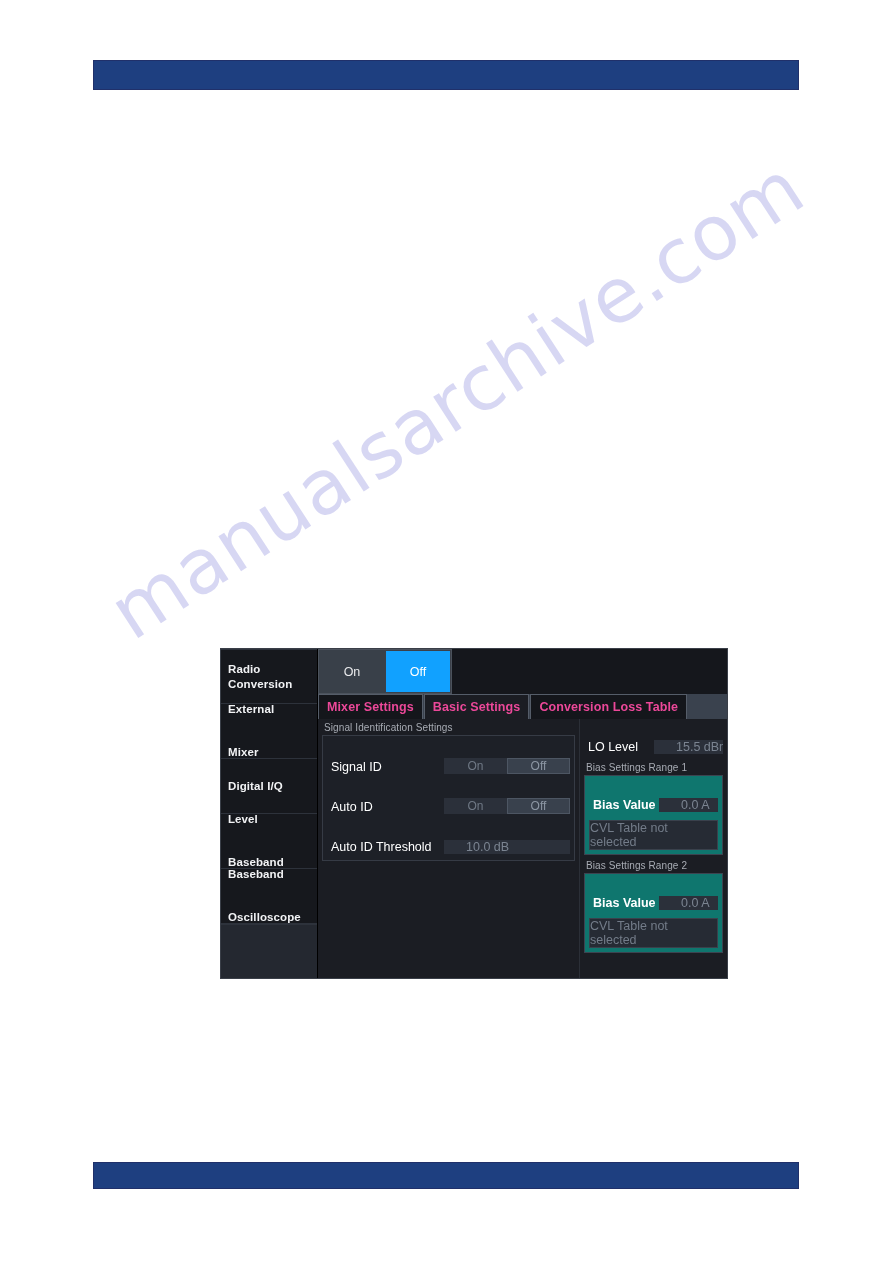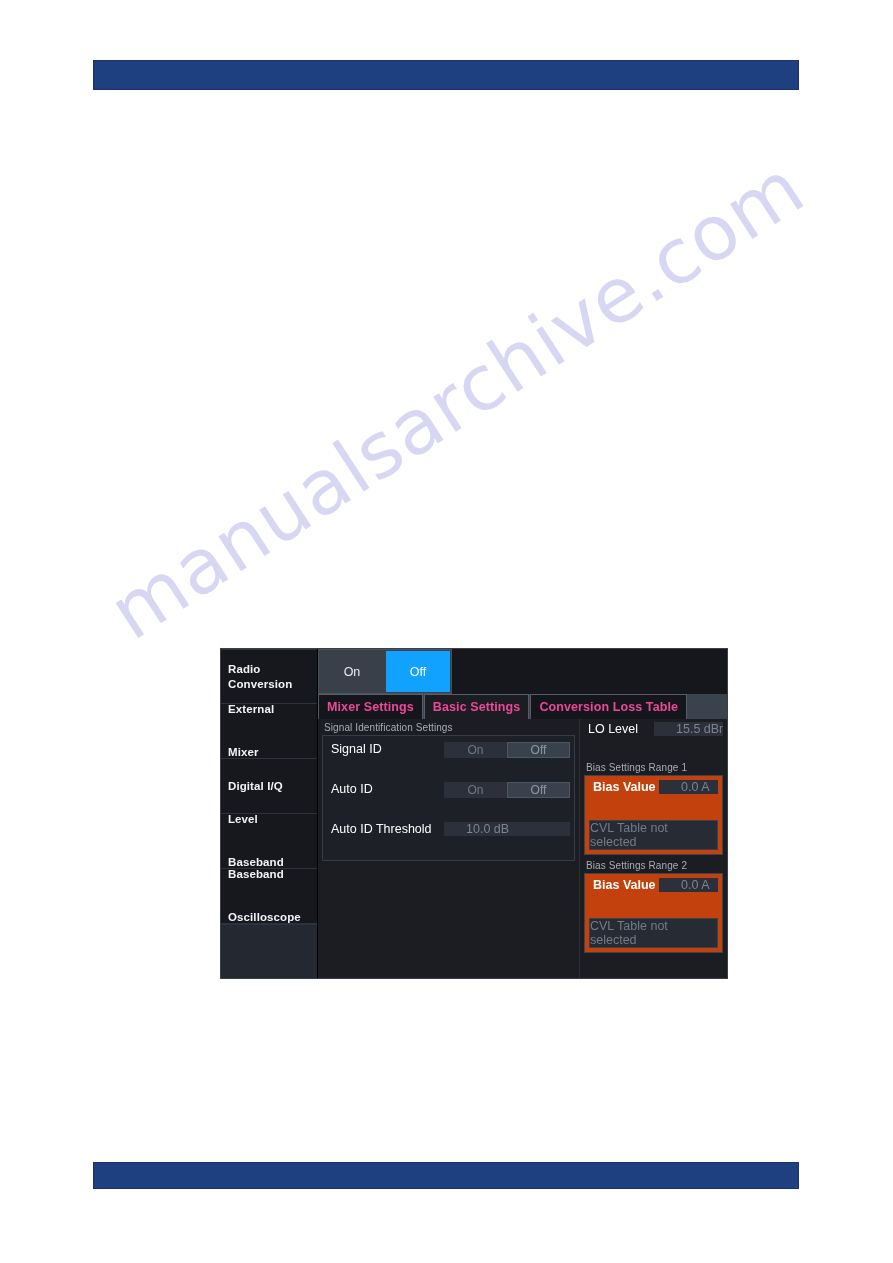--- a/index.html
+++ b/index.html
@@ -197,21 +197,21 @@
   .group-box {
     border: 1px solid #363b45;
     background: #1d2027;
     box-sizing: border-box;
     padding: 6px 4px 6px 4px;
   }
 
   
   .row {
     display: flex;
-    align-items: flex-start;
+    align-items: flex-end;
     height: 32px;
     margin-bottom: 8px;
   }
   .row:last-child { margin-bottom: 0; }
   .row .label {
     display: flex;
     align-items: center;
     font-size: 12.5px;
     color: #ffffff;
     padding-left: 4px;
@@ -264,21 +264,21 @@
     display: flex;
     align-items: center;
     justify-content: center;
     font-size: 12.5px;
     color: #737c89;
     margin-top: 4px;
   }
 
   .bias-group {
     border: 1px solid #3c4450;
-    background: #c2410c;
+    background: #0f766e;
     box-sizing: border-box;
     padding: 4px;
     margin-bottom: 2px;
   }
   .spacer-2 { height: 3px; }
 </style>
 </head>
 <body>
 
 <div class="page-rule top"></div>

